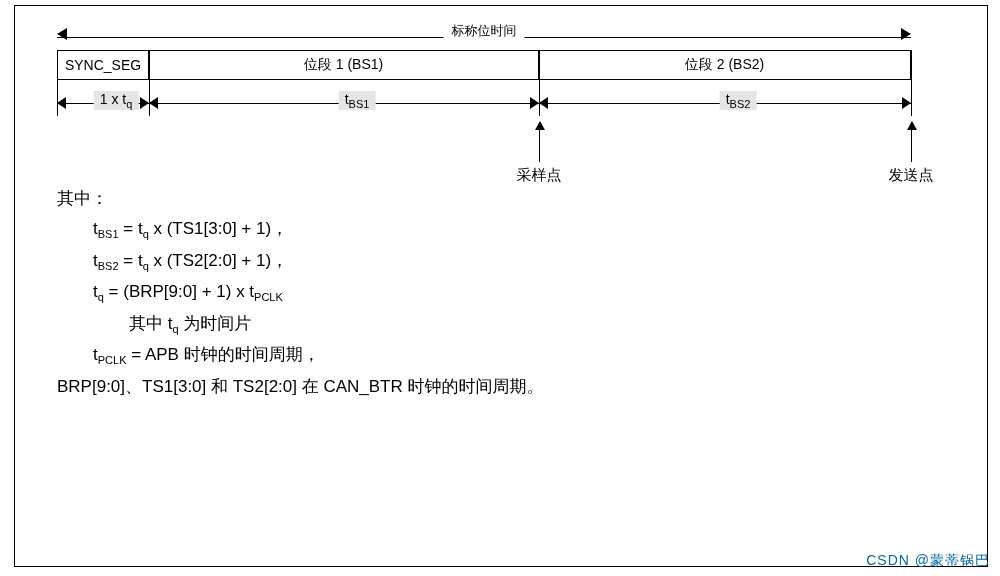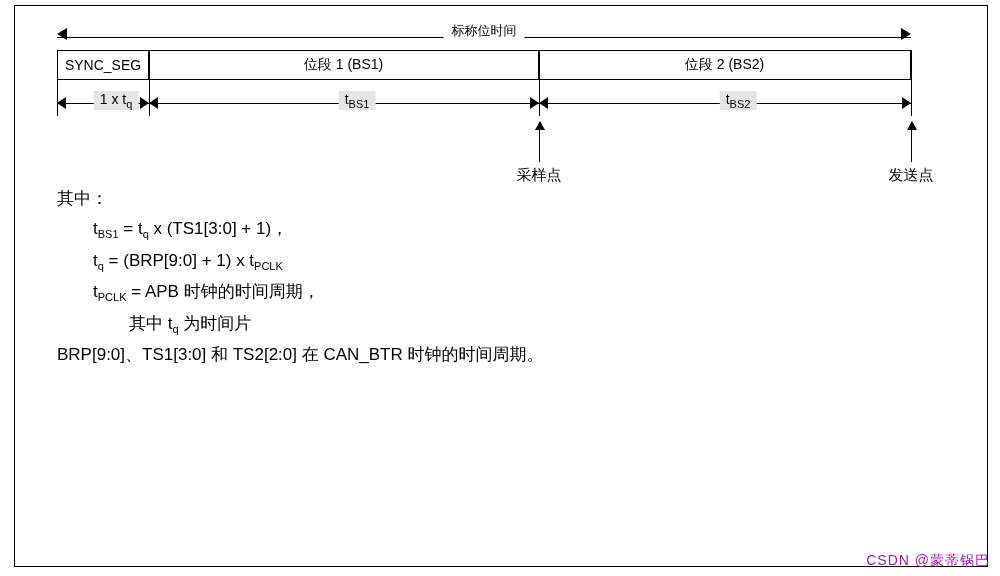--- a/index.html
+++ b/index.html
@@ -52,21 +52,21 @@
   .row-flex{display:flex;align-items:center;margin-bottom:6px;}
   .row{margin-bottom:4px;}
   sub{font-size:11px;vertical-align:sub;}
   .frac{display:inline-flex;flex-direction:column;align-items:center;margin-left:6px;}
   .frac .num{padding:0 10px 2px;}
   .frac .bar{width:100%;height:0;border-top:1px solid #000;}
   .frac .den{padding:2px 10px 0;}
   .ind{padding-left:36px;}
   .ind2{padding-left:72px;}
 
-  .watermark{position:absolute;right:10px;bottom:6px;font-size:14px;color:#a21caf;letter-spacing:1px;}
+  .watermark{position:absolute;right:10px;bottom:6px;font-size:14px;color:#0369a1;letter-spacing:1px;}
 </style>
 </head>
 <body>
 
 <div class="page">
  <div class="frame">
   <div class="inner">
 
     <div class="nom-range">
       <div class="nom-line"></div>
@@ -106,22 +106,23 @@
     </div>
 
     <div class="pt-arrow pt-sample"></div>
     <div class="pt-arrow pt-send"></div>
     <div class="pt-lbl pt-lbl-sample">采样点</div>
     <div class="pt-lbl pt-lbl-send">发送点</div>
 
     <div class="content">
       <div class="row">其中：</div>
       <div class="row ind">t<sub>BS1</sub> = t<sub>q</sub> x (TS1[3:0] + 1)，</div>
+      <div class="row ind">t<sub>BS2</sub> = t<sub>q</sub> x (TS2[2:0] + 1)，</div>
       <div class="row ind">t<sub>q</sub> = (BRP[9:0] + 1) x t<sub>PCLK</sub></div>
+      <div class="row ind2">其中 t<sub>q</sub> 为时间片</div>
       <div class="row ind">t<sub>PCLK</sub> = APB 时钟的时间周期，</div>
-      <div class="row ind2">其中 t<sub>q</sub> 为时间片</div>
       <div class="row">BRP[9:0]、TS1[3:0] 和 TS2[2:0] 在 CAN_BTR 时钟的时间周期。</div>
     </div>
 
   </div>
  </div>
  <div class="watermark">CSDN @蒙蒂锅巴</div>
 </div>
 
 </body></html>

